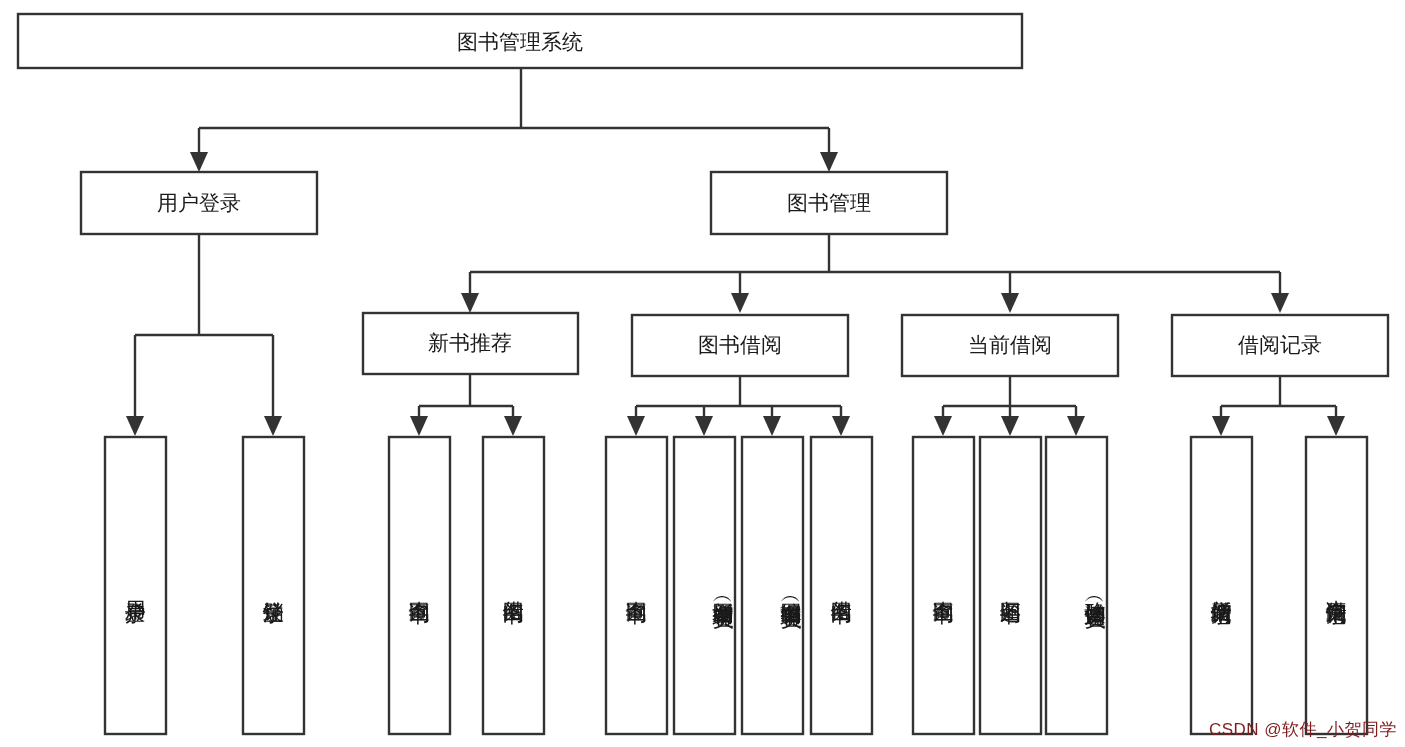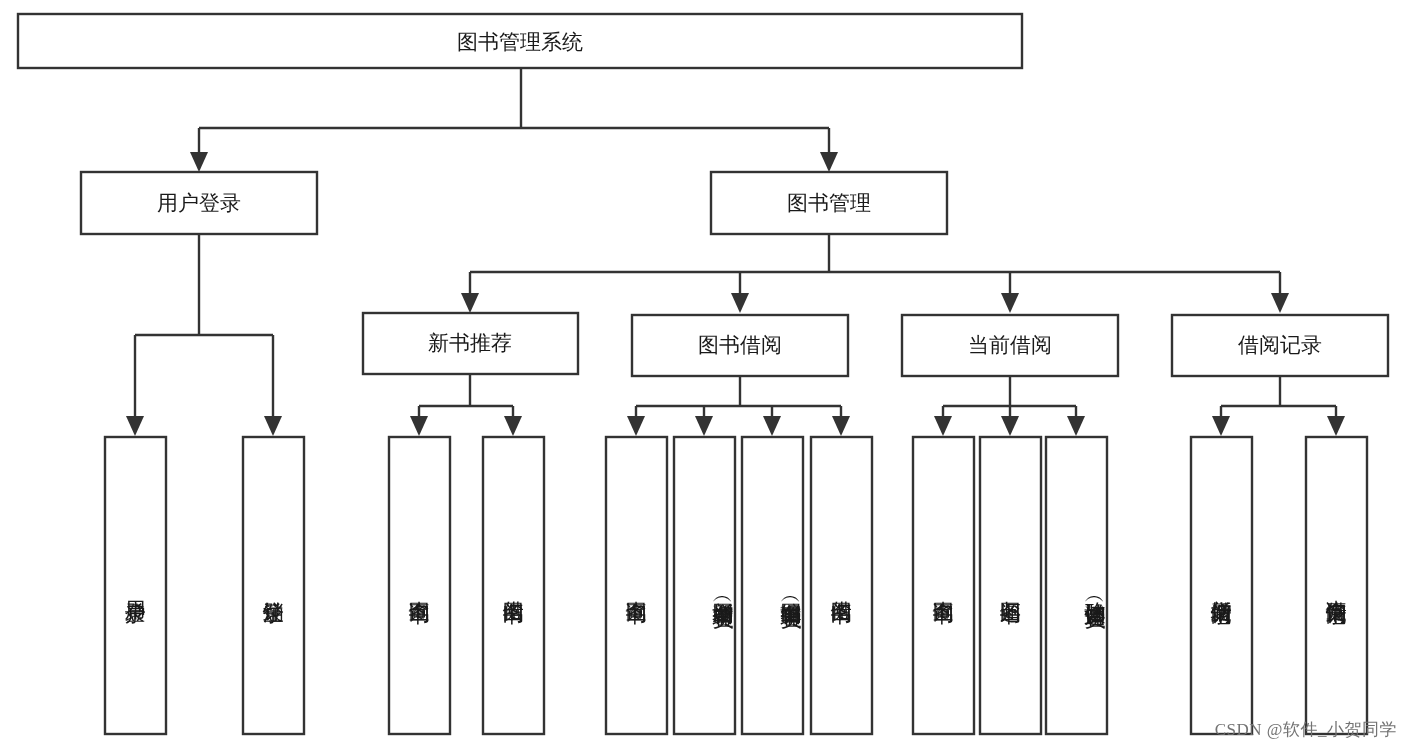--- a/index.html
+++ b/index.html
@@ -60,23 +60,23 @@
     writing-mode: vertical-rl;
     text-orientation: upright;
     letter-spacing: 1px;
     white-space: nowrap;
     pointer-events: auto;
   }
   .watermark {
     position: absolute;
     right: 8px;
     bottom: 6px;
-    font-family: Liberation Serif, serif;
+    font-family: Liberation Sans, sans-serif;
     font-size: 17px;
-    color: #737373;
+    color: #7f1d1d;
     letter-spacing: 0.5px;
     user-select: none;
   }
 </style>
 </head>
 <body>
 
 <div id="diagram-root">
 
   <svg id="diagram-svg" viewBox="0 0 1405 747" xmlns="http://www.w3.org/2000/svg">

